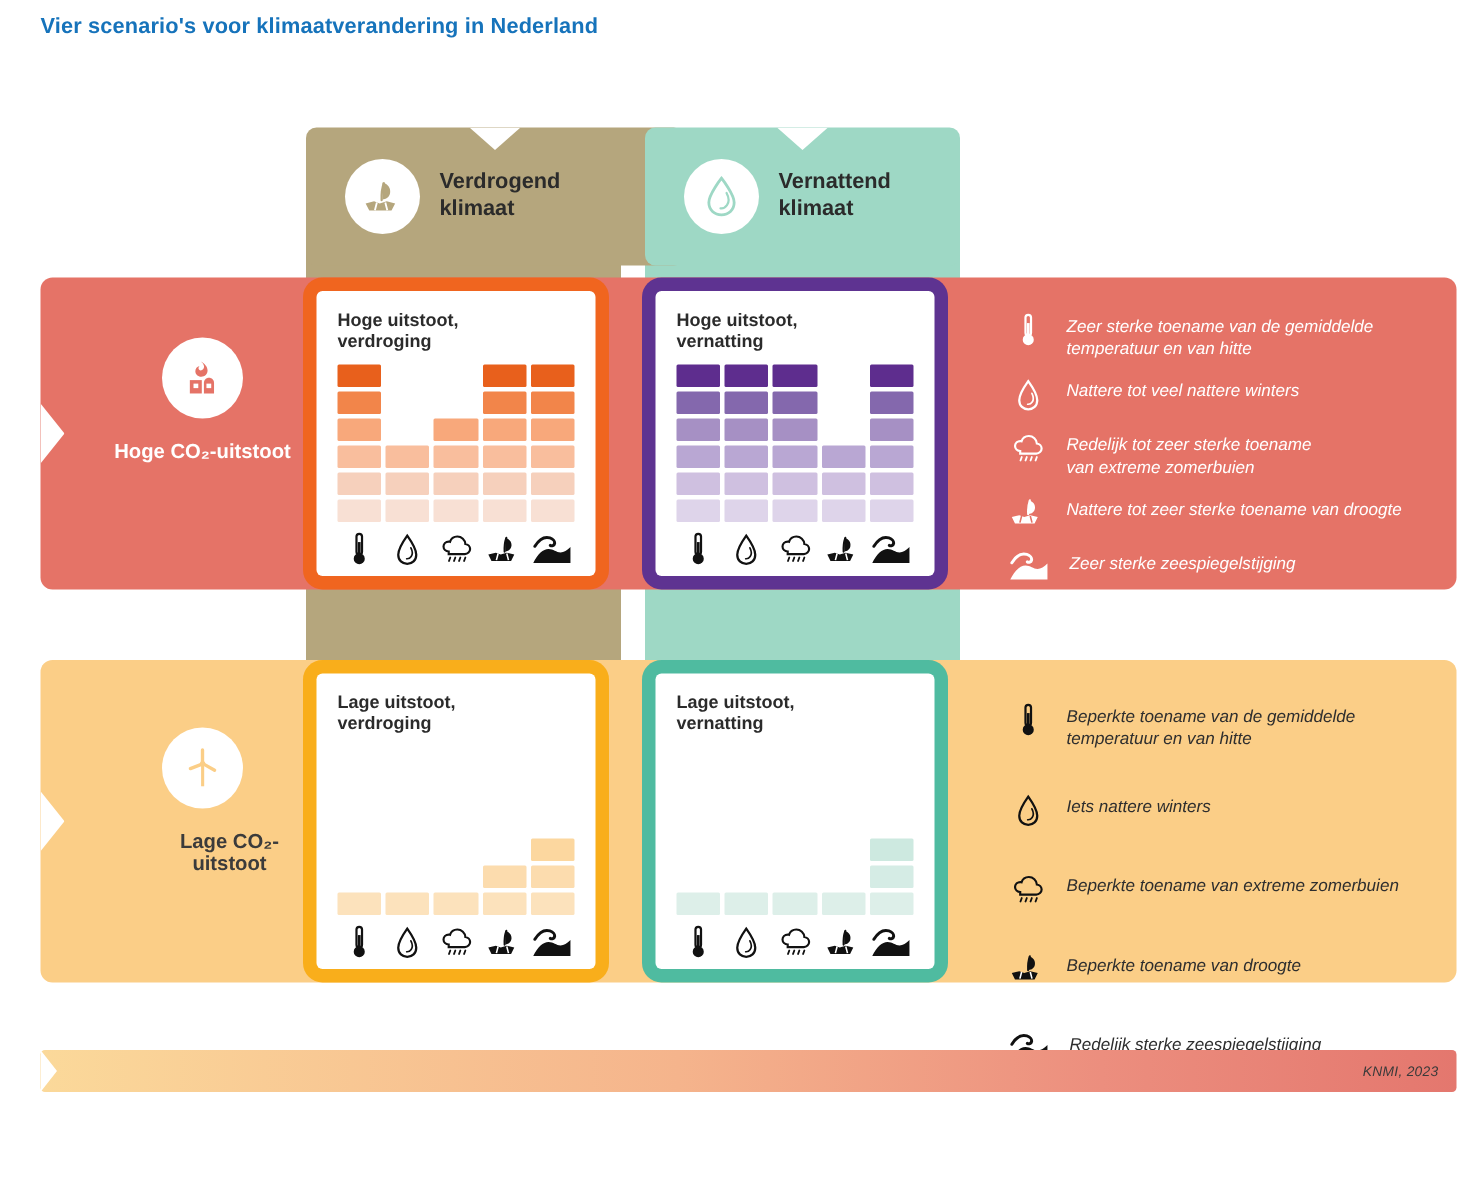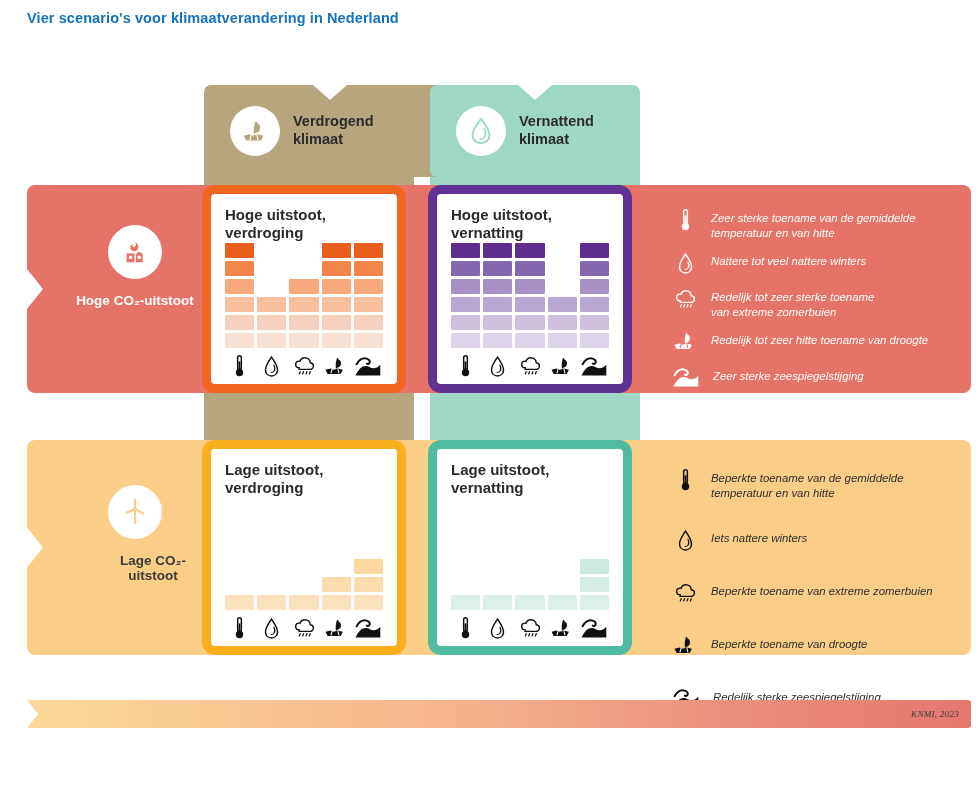--- a/index.html
+++ b/index.html
@@ -120,21 +120,21 @@
   .card-inner {
     width: 100%; height: 100%;
     background: #ffffff;
     border-radius: 4px;
     position: relative;
     padding: 12px 14px 8px 14px;
     display: flex;
     flex-direction: column;
   }
   .card-title {
-    font-size: 15px;
+    font-size: 12px;
     font-weight: bold;
     color: #2b2b2b;
     line-height: 1.18;
     white-space: pre-line;
   }
   #card-hv { left: 202px; top: 185px; background: #F0651F; }
   #card-hw { left: 428px; top: 185px; background: #5E3391; }
   #card-lv { left: 202px; top: 440px; background: #F9AE1B; height: 215px; }
   #card-lw { left: 428px; top: 440px; background: #4FBBA0; height: 215px; }
 
@@ -208,21 +208,20 @@
   .gradbar {
     position: absolute;
     left: 27px; top: 700px;
     width: 944px; height: 28px;
     background: linear-gradient(to right, #FBD99A 0%, #F5B48C 45%, #EC8E7E 75%, #E4776E 100%);
     border-radius: 3px;
     display: flex;
     align-items: center;
     justify-content: flex-end;
     padding-right: 12px;
-    font-family: Liberation Serif, serif;
   }
   .gradbar .lnotch2 {
     position: absolute;
     left: 0; top: 50%;
     transform: translateY(-50%);
     width: 11px; height: 28px;
     background: #ffffff;
     clip-path: polygon(0 0, 100% 50%, 0 100%);
   }
   .knmi {
@@ -630,21 +629,21 @@
       </div>
       <div class="legend-row">
         <div class="legend-icon">
           <svg width="25" height="22" viewBox="0 0 26 22">
             <path d="M13.4 2.2c3.2.9 4.7 3.3 4.2 5.9-.4 2.3-2.3 3.6-4.2 3.6V2.2z" fill="#ffffff"></path>
             <path d="M12.9 11.8c-.2-4 .3-7.2 1.2-9.6" stroke="#ffffff" stroke-width="1.4" fill="none" stroke-linecap="round"></path>
             <path d="M1.6 13.8l5.2-1.3 3.4 1.3 4.2-1.3 5.2 1.3-2.2 4.4H3.8l-2.2-4.4z" fill="#ffffff"></path>
             <path d="M8.4 13.1l-1.2 4.6M14.4 13.1l1.2 4.6" stroke="#E57367" stroke-width="1.1"></path>
           </svg>
         </div>
-        <div class="legend-text">Redelijk tot zeer hitte toename van droogte</div>
+        <div class="legend-text">Nattere tot zeer sterke toename van droogte</div>
       </div>
       <div class="legend-row">
         <div class="legend-icon">
           <svg width="28" height="22" viewBox="0 0 28 22">
             <path d="M2.6 8.2c2.8-4.6 6.6-6.6 10-5.6 2.2.7 3.4 2.4 3.1 3.8-.3 1.3-1.8 1.9-2.8 1.2" fill="none" stroke="#ffffff" stroke-width="2" stroke-linecap="round"></path>
             <path d="M1.5 19.4c3-6.2 6.6-9.4 10.2-9.4 3.2 0 5.2 2.3 8 2.3 2.2 0 4.4-1.3 6.6-3.6v10.7H1.5z" fill="#ffffff"></path>
           </svg>
         </div>
         <div class="legend-text">Zeer sterke zeespiegelstijging</div>
       </div>

